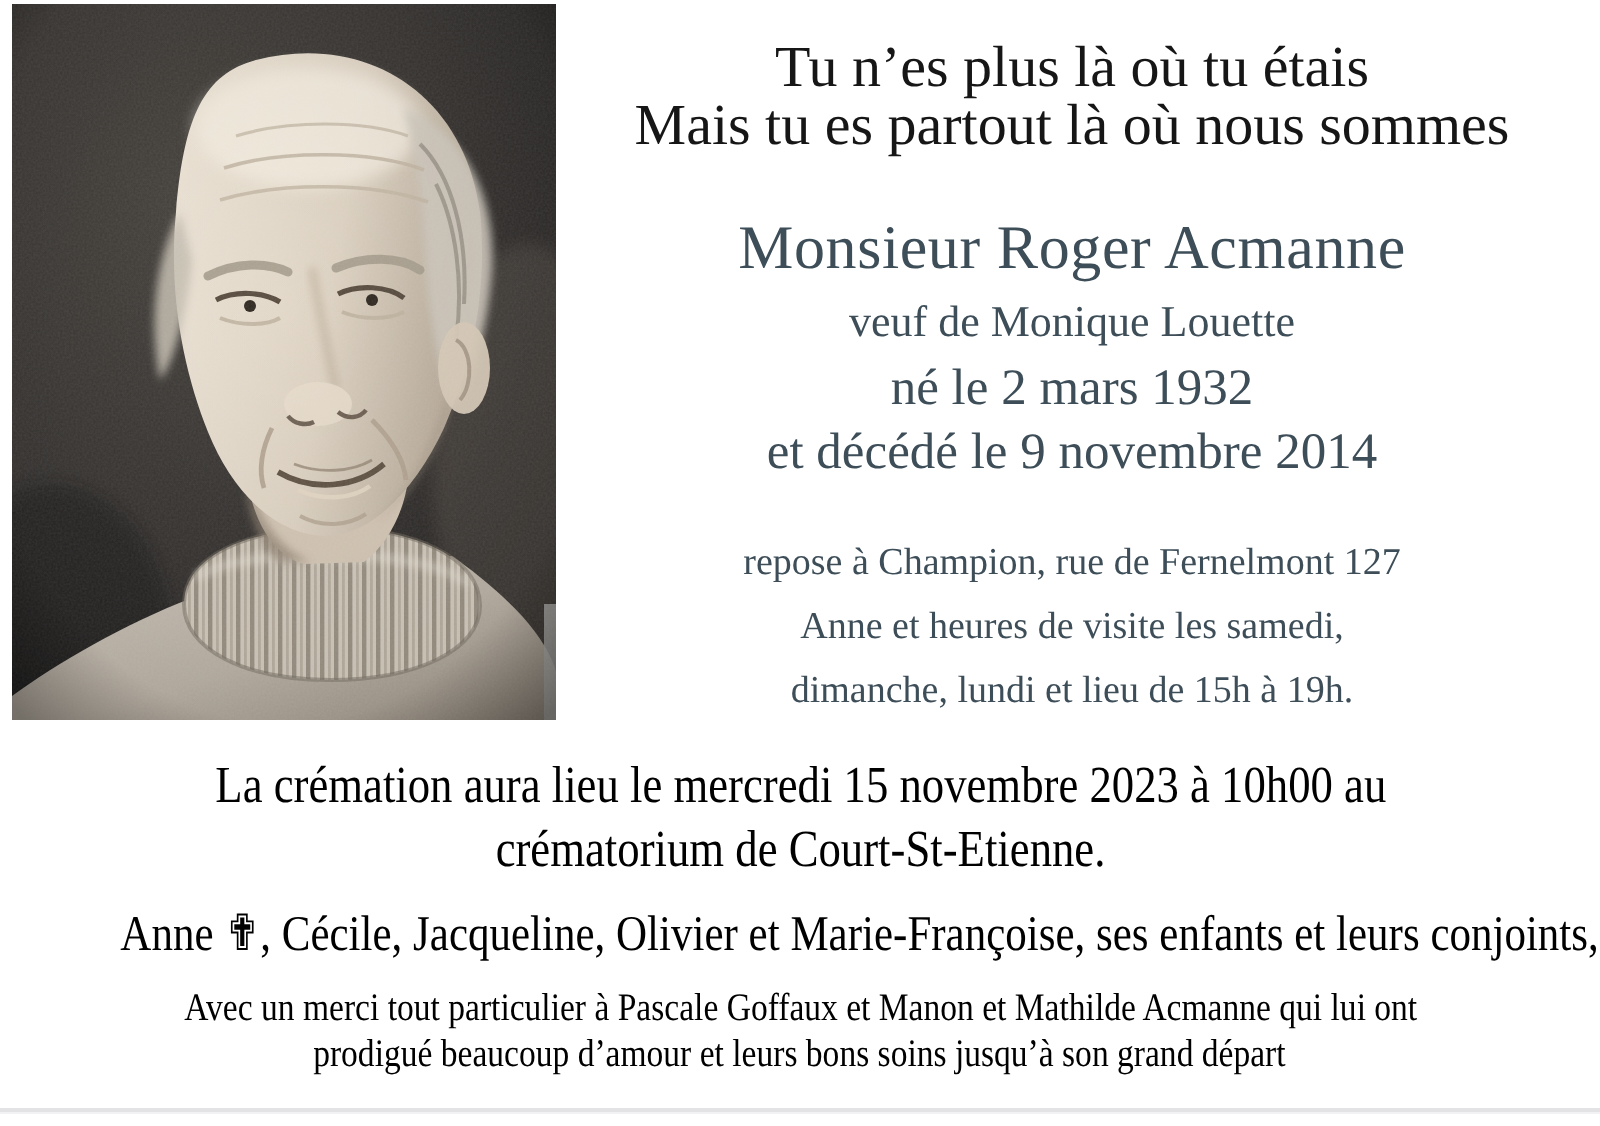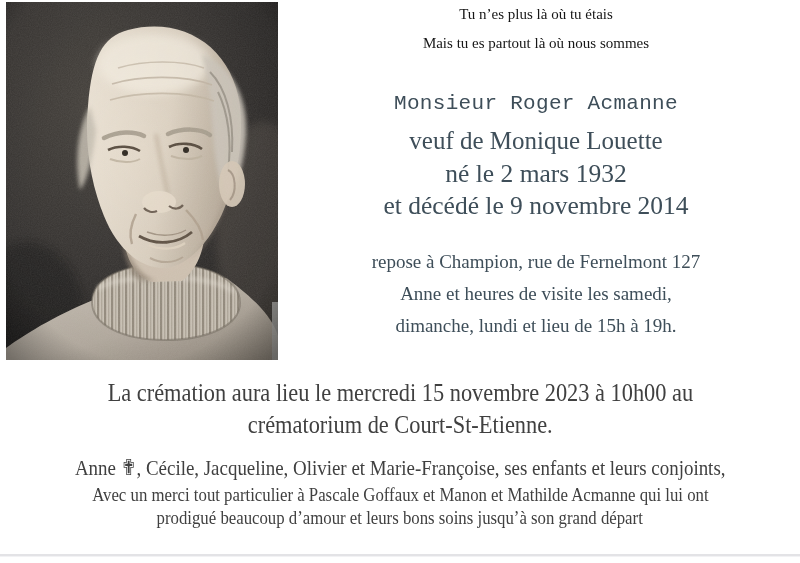--- a/index.html
+++ b/index.html
@@ -8,31 +8,31 @@
     font-family:"Liberation Serif","DejaVu Serif",serif;
   }
   .photo{
     position:absolute;left:6px;top:2px;width:272px;height:358px;overflow:hidden;
   }
   .photo svg{display:block;}
   .right-col{
     position:absolute;left:278px;top:0;width:516px;text-align:center;
     color:#3e4e59;
   }
-  .epitaph{font-size:15px;line-height:29px;color:#161616;}
-  .name-line{margin-top:27px;font-size:21px;line-height:38px;letter-spacing:.3px;font-family:Liberation Mono, monospace;}
-  .relation-line{font-size:25px;line-height:35px;}
+  .epitaph{font-size:29px;line-height:29px;color:#161616;margin-top:20px;}
+  .name-line{margin-top:27px;font-size:31px;line-height:38px;letter-spacing:.3px;}
+  .relation-line{font-size:22px;line-height:35px;}
   .dates-line{font-size:25.5px;line-height:32px;}
   .repose-block{margin-top:24px;font-size:19px;line-height:32px;}
   .bottom-block{
-    position:absolute;left:0;top:377px;width:800px;text-align:center;color:#404040;
+    position:absolute;left:0;top:377px;width:800px;text-align:center;color:#000000;
   }
   .cremation-line{font-size:26px;line-height:32px;}
-  .family-block{margin-top:15px;font-size:22px;line-height:23.5px;font-family:Liberation Serif, serif;}
-  .thanks-block{margin-top:3px;font-size:19.5px;line-height:23.5px;}
+  .family-block{margin-top:15px;font-size:25px;line-height:23.5px;font-family:Liberation Serif, serif;}
+  .thanks-block{margin-top:13px;font-size:19.5px;line-height:23.5px;}
   .cond{display:inline-block;transform:scaleX(.86);transform-origin:50% 50%;white-space:nowrap;}
   .bottom-divider{
     position:absolute;left:0;top:554px;width:800px;height:2px;
     background:#e3e3e6;border-bottom:1px solid #f2f2f4;
   }
 </style>
 </head>
 <body>
 
 <div class="card">

